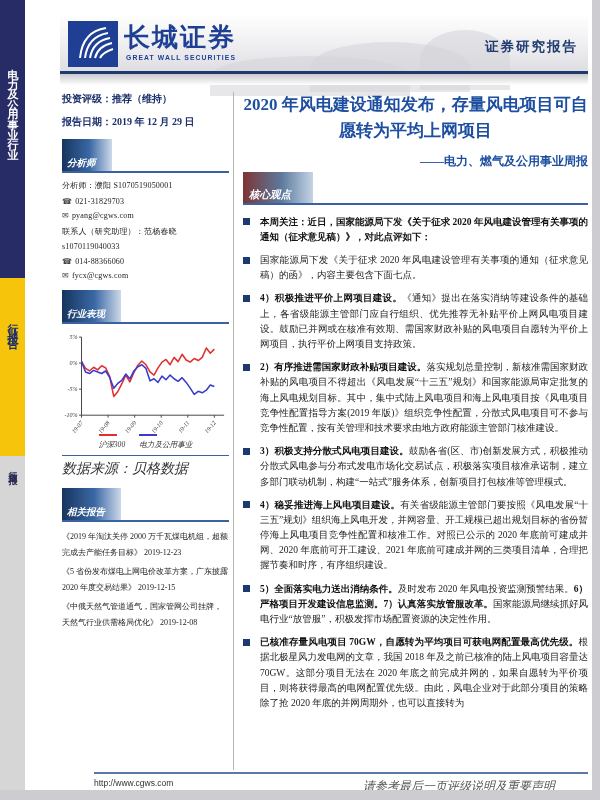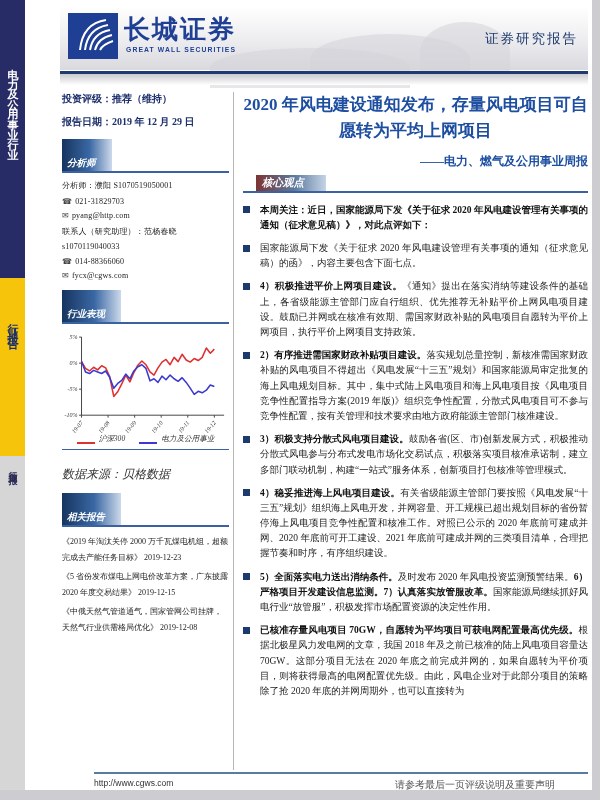--- a/index.html
+++ b/index.html
@@ -12,71 +12,71 @@
   .sb{position:absolute;left:0;width:25px;}
   .sb-navy{top:0;height:278px;background:#272c66;}
   .sb-yellow{top:278px;height:178px;background:#f6c40a;}
   .sb-gray{top:456px;height:334px;background:#d6d6d6;}
   .vtext{writing-mode:vertical-rl;text-orientation:upright;position:absolute;left:50%;
          transform:translateX(-50%);white-space:nowrap;}
   .sb-navy .vtext{top:60px;color:#fff;font-size:11px;letter-spacing:10px;font-weight:bold;}
   .sb-yellow .vtext{top:36px;color:#1c2f6b;font-size:11px;letter-spacing:5px;font-weight:bold;}
   .sb-gray .vtext{top:8px;color:#2a2a55;font-size:9px;letter-spacing:1.5px;font-weight:bold;}
   
-  .header{position:absolute;left:60px;top:8px;width:528px;height:62px;
+  .header{position:absolute;left:60px;top:16px;width:528px;height:62px;
           background:linear-gradient(to bottom,#fefefe 0%,#ececef 55%,#d9d9de 100%);text-align:right;}
   .hill{position:absolute;background:#d3d3d9;opacity:.55;border-radius:50% 50% 0 0;}
   .logo-box{position:absolute;left:8px;top:5px;width:50px;height:46px;background:#1e3f94;}
   .logo-box svg{position:absolute;left:4px;top:3px;}
   .brand-cn{position:absolute;left:64px;top:4px;font-size:26px;font-weight:bold;color:#1e3f94;
             letter-spacing:2px;}
   .brand-en{position:absolute;left:66px;top:38px;font-size:6.8px;font-weight:bold;color:#1e3f94;
             letter-spacing:1.1px;font-family:"Liberation Sans",sans-serif;}
-  .doc-type{position:absolute;right:10px;top:22px;font-size:13.5px;font-weight:normal;color:#1e3a6e;
+  .doc-type{position:absolute;right:10px;top:22px;font-size:13.5px;font-weight:bold;color:#1e3a6e;
             letter-spacing:2px;}
   .header-rule{position:absolute;left:60px;top:71px;width:528px;height:3px;background:#1e3a6e;}
   .header-fade{position:absolute;left:60px;top:74px;width:528px;height:11px;
                background:linear-gradient(to bottom,#c9c9ce,#ffffff);}
   
   .left-col{position:absolute;left:62px;top:92px;width:167px;}
   .col-divider{position:absolute;left:233px;top:92px;width:1px;height:678px;background:#b5b5b5;}
   .right-col{position:absolute;left:243px;top:90px;width:345px;height:680px;overflow:hidden;}
   
   .meta-line{font-size:10px;font-weight:bold;color:#1c2f6b;margin-bottom:9px;}
   .sec-head{border-bottom:2px solid #3a62a0;margin:10px 0 7px 0;}
   .sec-head .tag{display:inline-block;color:#fff;font-weight:bold;font-style:italic;
     font-size:9.5px;padding:18px 16px 1px 5px;
     background:linear-gradient(90deg,#16345f 0%,#3a68a4 55%,#cdd9ea 100%);}
   .an-line{font-size:8px;color:#222;margin-bottom:5.5px;letter-spacing:.2px;}
   .an-line .ic{font-size:8px;color:#444;margin-right:3px;}
   .chart-wrap{margin-top:2px;}
   .chart-svg{display:block;}
   .legend{display:flex;justify-content:center;gap:14px;margin-top:1px;}
-  .legend .li{display:flex;align-items:flex-end;gap:4px;font-size:7.6px;font-style:italic;color:#333;}
+  .legend .li{display:flex;align-items:flex-start;gap:4px;font-size:7.6px;font-style:italic;color:#333;flex-direction:column;}
   .legend .sw{display:inline-block;width:18px;height:2px;}
-  .src-line{border-top:1.5px solid #3a62a0;margin-top:5px;padding-top:16px;
-            font-size:12px;font-style:italic;color:#333;}
+  .src-line{border-top:1.5px solid #3a62a0;margin-top:5px;padding-top:4px;
+            font-size:14px;font-style:italic;color:#333;}
   .related-item{font-size:8px;line-height:1.95;color:#222;margin-bottom:4px;}
   
   .title{font-size:17px;line-height:1.55;font-weight:bold;color:#1d4ea0;text-align:center;
          margin:2px 0 8px 0;}
   .subtitle{font-size:12px;font-weight:bold;color:#1d4ea0;text-align:right;margin-bottom:2px;}
   .core-head{border-bottom:2px solid #3a62a0;margin-bottom:10px;}
   .core-head .tag{display:inline-block;color:#fff;font-weight:bold;font-style:italic;
-    font-size:10.5px;padding:1px 22px 1px 6px;
-    background:linear-gradient(90deg,#7d3434 0%,#5c7a9e 55%,#c5d4e6 100%);margin-left:13px;}
+    font-size:10.5px;padding:16px 22px 1px 6px;
+    background:linear-gradient(90deg,#7d3434 0%,#5c7a9e 55%,#c5d4e6 100%);}
   .para{position:relative;padding-left:17px;margin-bottom:8px;font-size:9.5px;line-height:1.6;
         text-align:justify;}
   .para .bullet{position:absolute;left:0;top:3.5px;width:7px;height:7px;background:#1d3a6e;}
   .seg-bold{font-weight:bold;color:#111;}
   
   .footer-rule{position:absolute;left:94px;top:772px;width:494px;height:2px;background:#5a7aa6;}
   .footer-url{position:absolute;left:94px;top:778px;font-size:8.5px;color:#333;
               font-family:"Liberation Sans",sans-serif;}
-  .footer-note{position:absolute;right:45px;top:778px;font-size:10px;color:#555;}
+  .footer-note{position:absolute;right:45px;top:778px;font-size:12px;color:#555;font-style:italic;}
 </style>
 </head>
 <body>
 
 <div id="page">
 
   <div class="sb sb-navy">
     <span class="vtext">电力及公用事业行业</span>
   </div>
   <div class="sb sb-yellow">
@@ -108,21 +108,21 @@
   <div class="header-rule"></div>
   <div class="header-fade"></div>
 
   <div class="left-col">
     <div class="meta-line"><span>投资评级：</span><span>推荐（维持）</span></div>
     <div class="meta-line"><span>报告日期：</span><span>2019 年 12 月 29 日</span></div>
 
     <div class="sec-head"><span class="tag">分析师</span></div>
     <div class="an-line">分析师：濮阳 S1070519050001</div>
     <div class="an-line"><span class="ic">☎</span><span>021-31829703</span></div>
-    <div class="an-line"><span class="ic">✉</span><span>pyang@http.com</span></div>
+    <div class="an-line"><span class="ic">✉</span><span>pyang@cgws.com</span></div>
     <div class="an-line">联系人（研究助理）：范杨春晓</div>
     <div class="an-line">s1070119040033</div>
     <div class="an-line"><span class="ic">☎</span><span>014-88366060</span></div>
     <div class="an-line"><span class="ic">✉</span><span>fycx@cgws.com</span></div>
 
     <div class="sec-head"><span class="tag">行业表现</span></div>
     <div class="chart-wrap">
       <svg class="chart-svg" width="166" height="102" viewBox="0 0 170 104">
           <line x1="20" y1="6" x2="20" y2="86" stroke="#444" stroke-width="1"></line>
           <line x1="20" y1="86" x2="166" y2="86" stroke="#444" stroke-width="1"></line>

